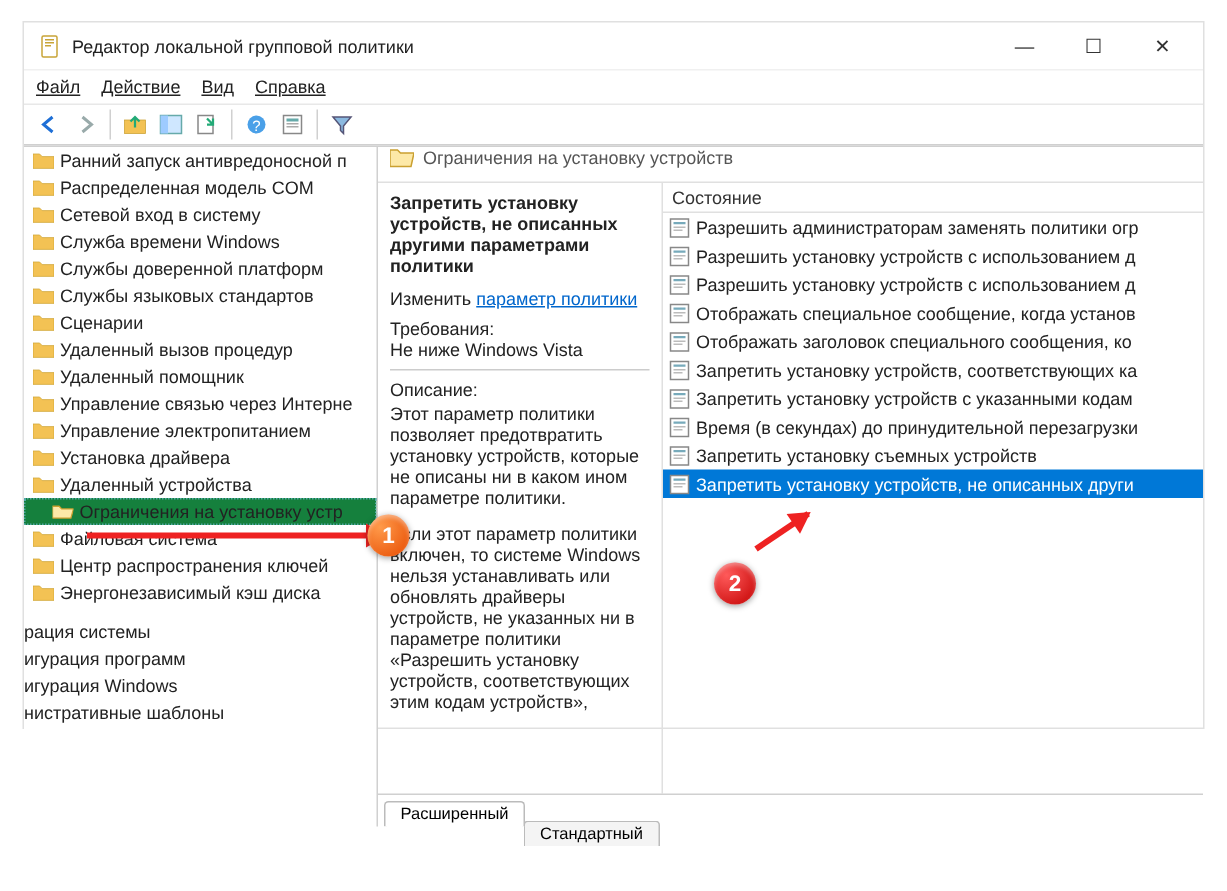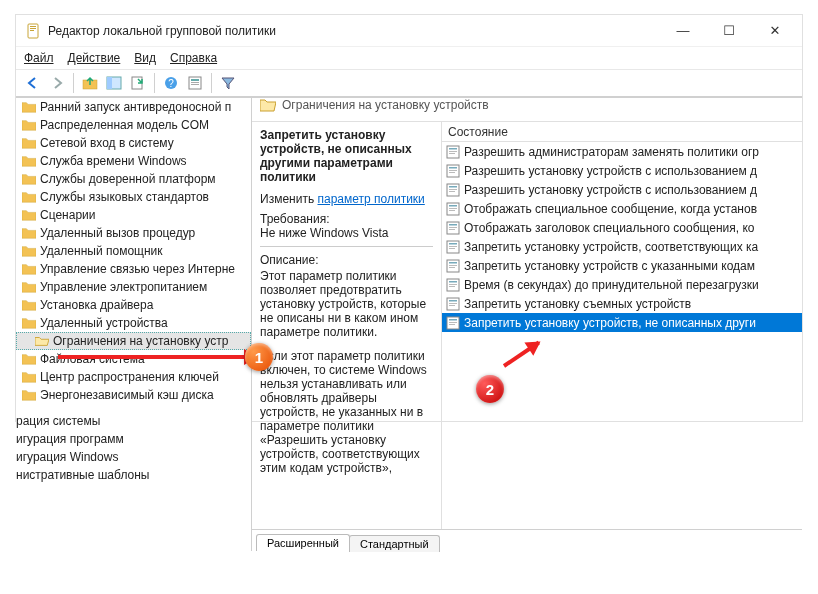--- a/index.html
+++ b/index.html
@@ -1,18 +1,18 @@
 <!DOCTYPE html>
 <html><head>
 <meta charset="utf-8">
 <style>
 * { box-sizing: border-box; margin: 0; padding: 0; font-family: "Segoe UI", Tahoma, sans-serif; }
 body { background: #fff; width: 818px; height: 594px; overflow: hidden; position: relative; }
 
-.window { border: 1px solid #e0e0e0; width: 788px; height: 408px; margin: 14px auto 0; background: #fff; position: relative; }
+.window { border: 1px solid #e0e0e0; width: 788px; height: 472px; margin: 14px auto 0; background: #fff; position: relative; }
 
 .titlebar { height: 32px; display: flex; align-items: center; padding: 0 4px; border-bottom: 1px solid #f0f0f0; }
 .titlebar .app-icon { width: 16px; height: 16px; margin: 0 6px; fill: #d4a94b; }
 .titlebar .title-text { font-size: 12px; color: #222; flex: 1; }
 .titlebar .win-btns { display: flex; }
 .titlebar .win-btn { width: 46px; height: 30px; display: flex; align-items: center; justify-content: center; color: #333; font-size: 13px; }
 
 .menubar { height: 22px; display: flex; align-items: center; padding: 0 8px; gap: 14px; }
 .menubar span { font-size: 12px; color: #222; }
 .menubar span u { text-decoration: underline; }
@@ -20,21 +20,21 @@
 .toolbar { height: 28px; display: flex; align-items: center; padding: 2px 6px; gap: 2px; border-top: 1px solid #e8e8e8; border-bottom: 1px solid #d0d0d0; }
 .toolbar .tbtn { width: 22px; height: 22px; display: flex; align-items: center; justify-content: center; border: 1px solid transparent; }
 .toolbar .tbtn svg { width: 16px; height: 16px; }
 .toolbar .sep { width: 1px; height: 20px; background: #d0d0d0; margin: 0 3px; }
 
 .content { display: flex; height: 454px; border-top: 1px solid #d0d0d0; }
 
 .tree-pane { width: 236px; border-right: 1px solid #d0d0d0; overflow: hidden; background: #fff; position: relative; }
 .tree-pane .tree-item { display: flex; align-items: center; height: 18px; padding-left: 4px; gap: 4px; font-size: 12px; color: #222; white-space: nowrap; overflow: hidden; }
 .tree-item .folder-icon { width: 14px; height: 12px; flex-shrink: 0; }
-.tree-item.selected { background: #e5e5e5; border: 1px dotted #5aa; align-items: center; }
+.tree-item.selected { background: #15803d; border: 1px dotted #5aa; align-items: center; }
 
 .right-pane { flex: 1; display: flex; flex-direction: column; }
 .right-header { height: 24px; background: #fff; border-bottom: 1px solid #e0e0e0; display: flex; align-items: flex-start; padding-left: 8px; gap: 6px; }
 .right-header .folder-icon { width: 16px; height: 14px; }
 .right-header span { font-size: 12px; color: #555; }
 
 .right-body { flex: 1; display: flex; }
 .detail-pane { width: 190px; border-right: 1px solid #e0e0e0; padding: 6px 8px; font-size: 12px; color: #222; overflow: hidden; }
 .detail-pane .title-bold { font-weight: 600; margin-bottom: 8px; }
 .detail-pane .link { color: #0066cc; text-decoration: underline; }
@@ -43,21 +43,21 @@
 
 .list-pane { flex: 1; overflow: hidden; }
 .list-header { height: 20px; border-bottom: 1px solid #e0e0e0; font-size: 12px; padding-left: 6px; display: flex; align-items: center; color: #333; }
 .list-item { display: flex; align-items: center; height: 19px; padding: 0 4px; gap: 4px; font-size: 12px; color: #222; white-space: nowrap; overflow: hidden; }
 .list-item.selected { background: #0078d7; color: #fff; }
 .list-item .policy-icon { width: 14px; height: 14px; flex-shrink: 0; }
 
 .tabs-row { height: 22px; border-top: 1px solid #d0d0d0; display: flex; align-items: flex-end; padding-left: 4px; }
 .tab { font-size: 11px; padding: 2px 10px; border: 1px solid #bbb; border-bottom: none; border-radius: 3px 3px 0 0; background: #fff; margin-right: -1px; position: relative; }
 .tab.active { background: #fff; z-index: 2; }
-.tab:not(.active) { background: #f4f4f4; top: 1px; }
+.tab:not(.active) { background: #f4f4f4; top: 13px; }
 
 .statusbar { height: 22px; border-top: 1px solid #d0d0d0; padding: 2px 8px; font-size: 12px; color: #333; display: flex; align-items: center; }
 
 
 .badge { position: absolute; width: 28px; height: 28px; border-radius: 50%; display: flex; align-items: center; justify-content: center; color: #fff; font-weight: 700; font-size: 15px; box-shadow: 0 1px 4px rgba(0,0,0,.4), inset 0 2px 3px rgba(255,255,255,.4); }
 .badge1 { background: radial-gradient(circle at 30% 30%, #ff9a4a, #e64a00); left: 245px; top: 343px; }
 .badge2 { background: radial-gradient(circle at 30% 30%, #ff5a5a, #c20000); left: 476px; top: 375px; }
 .arrow1 { position: absolute; left: 58px; top: 355px; width: 198px; height: 4px; background: #e22; }
 .arrow1::after { content:""; position:absolute; right:-2px; top:-6px; border-left:14px solid #e22; border-top:8px solid transparent; border-bottom:8px solid transparent; }
 .arrow2 { position: absolute; left: 504px; top: 364px; width: 42px; height: 0; border-top: 4px solid #e22; transform: rotate(-34deg); transform-origin: left center; }

